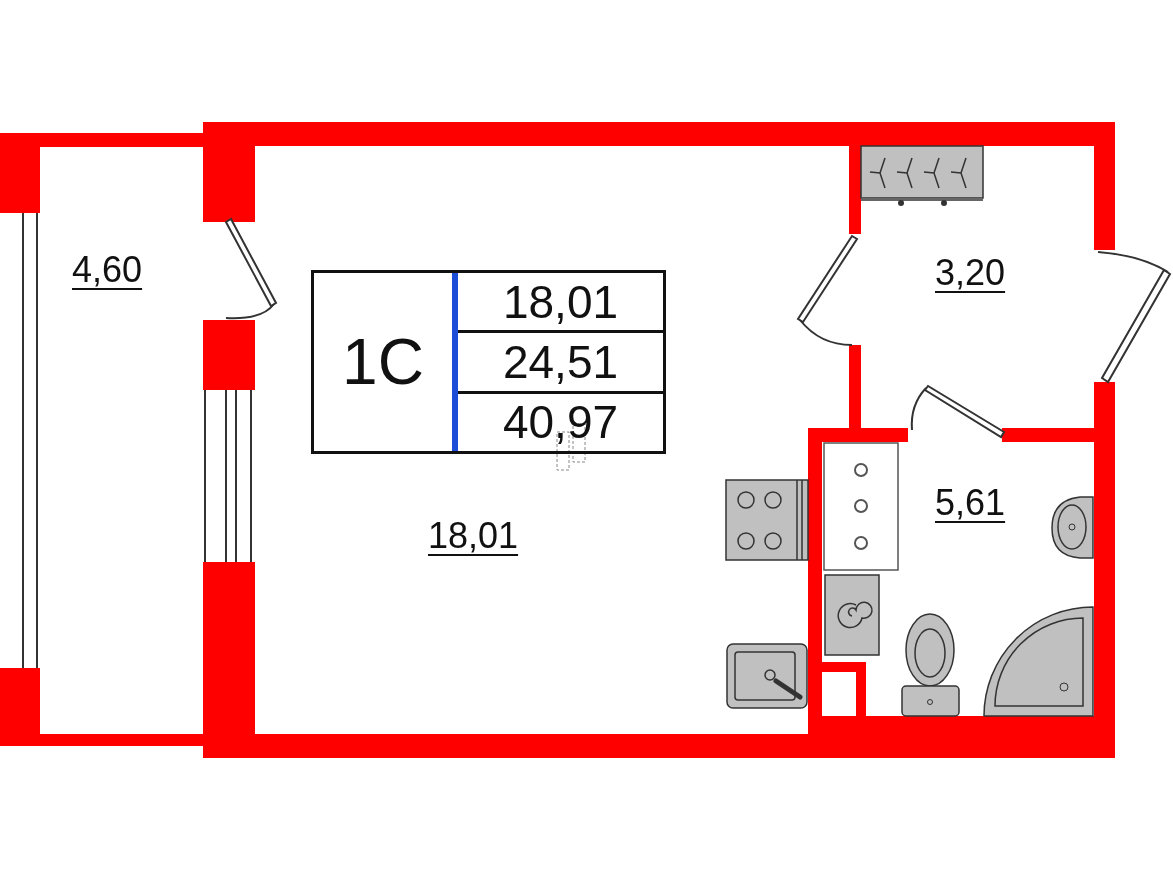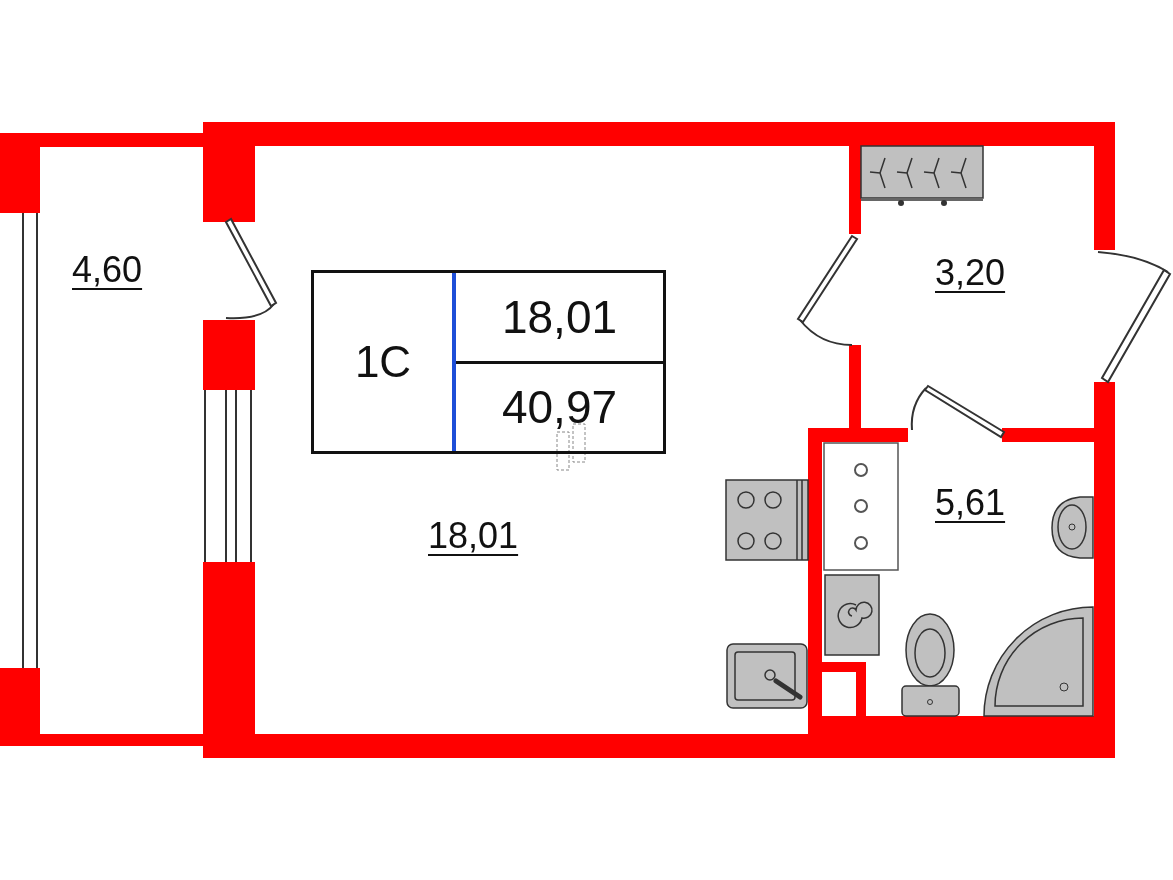--- a/index.html
+++ b/index.html
@@ -1,19 +1,19 @@
 <!DOCTYPE html>
 <html><head>
 <meta charset="utf-8">
 <style>
   html,body{margin:0;padding:0;background:#fff;}
   body{width:1173px;height:880px;position:relative;overflow:hidden;font-family:"Liberation Sans",sans-serif;}
   .label{position:absolute;font-family:"Liberation Sans",sans-serif;color:#111;text-decoration:underline;text-decoration-thickness:2px;text-underline-offset:6px;font-size:36px;line-height:1;}
   .table{position:absolute;left:311px;top:270px;width:355px;height:184px;border:3px solid #111;box-sizing:border-box;display:flex;}
-  .table .left{width:138px;border-right:4px solid #1d4ed8;display:flex;align-items:center;justify-content:center;font-size:44px;color:#111;}
+  .table .left{width:138px;border-right:6px solid #1d4ed8;display:flex;align-items:center;justify-content:center;font-size:64px;color:#111;}
   .table .right{flex:1;display:flex;flex-direction:column;}
   .table .cell{flex:1;display:flex;align-items:center;justify-content:center;font-size:46px;color:#111;border-bottom:3px solid #111;}
   .table .cell:last-child{border-bottom:none;}
   svg{position:absolute;left:0;top:0;}
 </style>
 </head>
 <body>
 
 <svg width="1173" height="880">
   <g fill="#ff0000">
@@ -151,15 +151,16 @@
 
 <div class="label" style="left:72px;top:252px;">4,60</div>
 <div class="label" style="left:428px;top:518px;">18,01</div>
 <div class="label" style="left:935px;top:255px;">3,20</div>
 <div class="label" style="left:935px;top:485px;">5,61</div>
 
 <div class="table">
   <div class="left">1С</div>
   <div class="right">
     <div class="cell">18,01</div>
+    <div class="cell">24,51</div>
     <div class="cell">40,97</div>
   </div>
 </div>
 
 </body></html>

